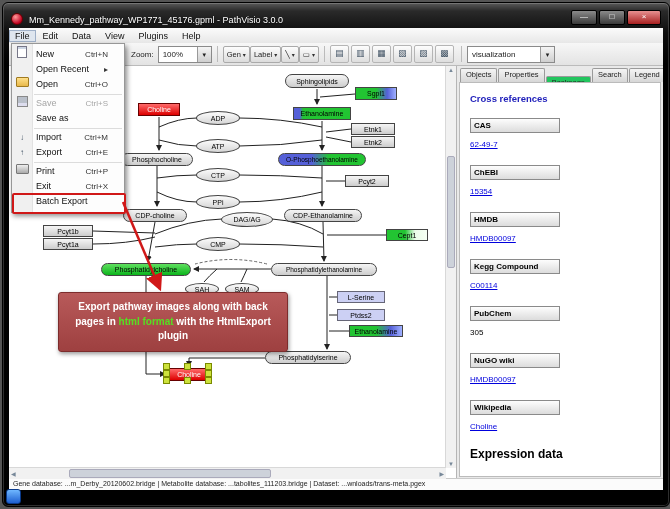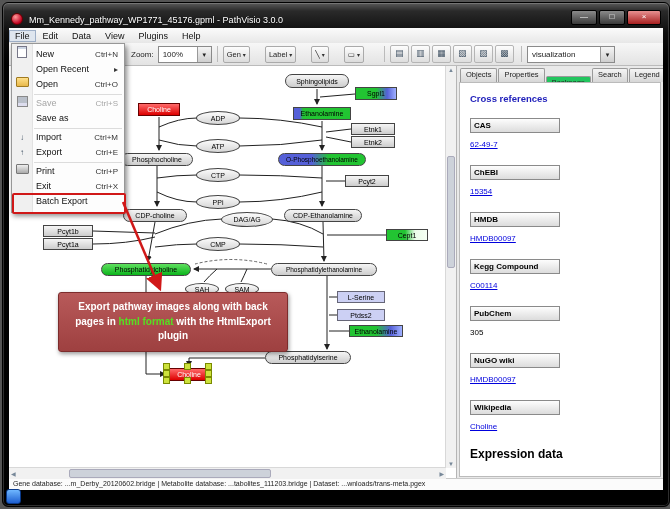--- a/index.html
+++ b/index.html
@@ -34,33 +34,33 @@
 
   .toolbar{position:absolute;left:0;right:0;top:15px;height:23px;background:linear-gradient(#f7f7f7,#e3e3e3);
        border-bottom:1px solid #bbb;display:flex;align-items:center;font-size:8px;color:#222;
        padding-left:122px;box-sizing:border-box}
   .tsep{width:1px;height:16px;background:#bbb;margin:0 5px}
   .combo{display:flex;align-items:center;border:1px solid #8a8a8a;background:#fff;height:15px}
   .combo .val{padding:0 4px;min-width:30px}
   .combo .dd{width:13px;height:100%;background:linear-gradient(#f4f4f4,#cfcfcf);
        border-left:1px solid #999;text-align:center;font-size:7px;line-height:15px}
   .tbtn{display:flex;align-items:center;border:1px solid #aaa;border-radius:2px;height:15px;
-       background:linear-gradient(#fdfdfd,#dcdcdc);padding:0 3px;margin-right:15px;font-size:7.5px}
+       background:linear-gradient(#fdfdfd,#dcdcdc);padding:0 3px;margin-right:0;font-size:7.5px}
   .tbtn .dd2{font-size:6px;margin-left:2px;color:#333}
   .ibtn{width:17px;height:16px;border:1px solid #b5b5b5;border-radius:2px;margin-right:2px;
        background:linear-gradient(#fdfdfd,#dedede);text-align:center;line-height:15px;font-size:9px;color:#456}
 
   
   .filemenu{position:absolute;left:2px;top:15px;width:112px;background:#fdfdfd;
        border:1px solid #979797;box-shadow:2px 3px 5px rgba(0,0,0,.45);z-index:60;padding:3px 0;font-size:9px}
   .filemenu:before{content:"";position:absolute;left:0;top:0;bottom:0;width:20px;background:#f0f0f0;border-right:1px solid #e2e2e2}
   .mi{position:relative;height:15px;line-height:15px;display:flex;align-items:center;color:#111}
   .mi .mic{width:20px;text-align:center;font-size:8px;flex:0 0 20px;color:#456}
   .mi .mlabel{padding-left:4px}
-  .mi .msc{margin-left:auto;padding-right:6px;color:#333;font-size:8px}
+  .mi .msc{margin-left:auto;padding-right:16px;color:#333;font-size:8px}
   .mi.disabled .mlabel,.mi.disabled .msc{color:#a6a6a6}
   .msep{height:4px;display:flex;align-items:center}
   .msep i{display:block;height:1px;background:#dcdcdc;flex:1;margin-left:22px;margin-right:2px}
   .ic-page{display:inline-block;width:8px;height:10px;background:#fff;border:1px solid #778;box-shadow:inset 0 2px 0 #cdd6e4}
   .ic-folder{display:inline-block;width:11px;height:8px;background:linear-gradient(#ffe08a,#e8b84a);border:1px solid #a07a20;border-radius:1px}
   .ic-disk{display:inline-block;width:9px;height:9px;background:#b9bfc9;border:1px solid #888;box-shadow:inset 0 -3px 0 #dde}
   .ic-print{display:inline-block;width:11px;height:8px;background:linear-gradient(#eee,#aaa);border:1px solid #777;border-radius:1px}
   .redbox{position:absolute;left:0px;top:149px;width:110px;height:17px;border:2px solid #d01818;border-radius:2px;z-index:65}
 
   

